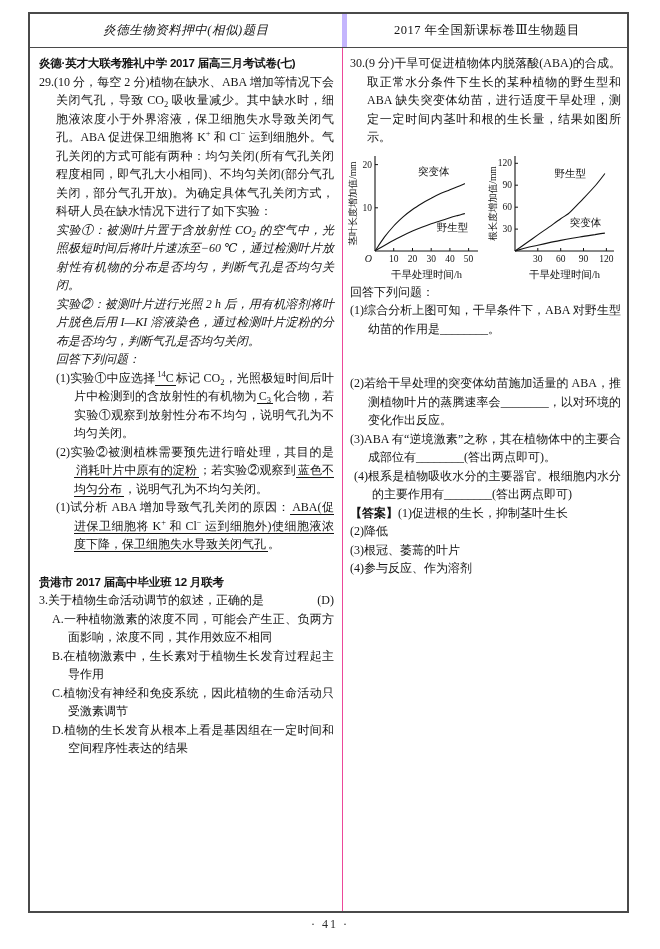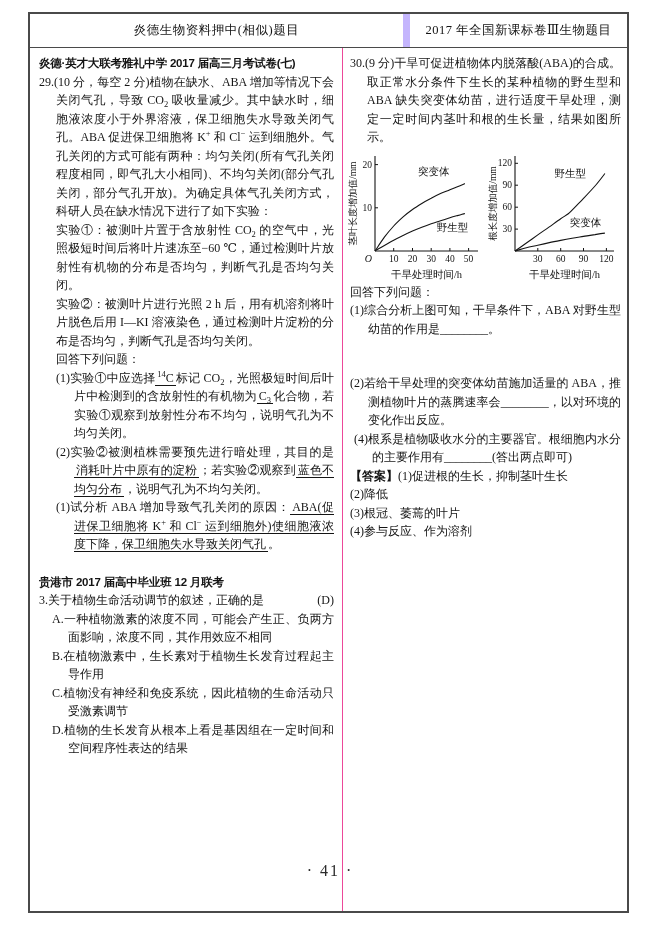--- a/index.html
+++ b/index.html
@@ -9,44 +9,44 @@
     font-size:12px;color:#141414;
     -webkit-font-smoothing:antialiased;
   }
   .sheet{position:absolute;inset:0;background:#fff;}
   .doc-table{
     position:absolute;left:28px;top:12px;width:601px;height:901px;
     border:2px solid #4a4a4a;display:flex;flex-direction:column;box-sizing:border-box;
   }
   .head-row{flex:0 0 33px;display:flex;border-bottom:1.5px solid #4a4a4a;}
   .head-cell{display:flex;align-items:center;justify-content:center;font-size:12.5px;letter-spacing:.5px;}
-  .head-cell.left{width:380px;border-right:7px solid #c4b5fd;box-sizing:border-box;}
+  .head-cell.left{width:317px;border-right:5px solid #c4b5fd;box-sizing:border-box;font-style:italic;}
   .head-cell.right{flex:1;}
   .body-row{flex:1;display:flex;min-height:0;}
   .col{box-sizing:border-box;line-height:18.5px;text-align:justify;}
   .col-left{width:317px;border-right:1px solid #ec4899;padding:6px 8px 0 9px;}
   .col-right{flex:1;padding:6px 6px 0 7px;}
   p{margin:0;}
   .sec-title{font-family:"Liberation Sans","DejaVu Sans",sans-serif;font-weight:bold;font-size:11.5px;letter-spacing:-.2px;}
   .gap-top{margin-top:19px;}
   .hang-num{padding-left:17px;text-indent:-17px;}
-  .ind1{margin-left:17px;}
+  .ind1{margin-left:17px;font-style:italic;}
   .hang-sub{margin-left:17px;padding-left:18px;text-indent:-18px;}
   .hang-q3{padding-left:13px;text-indent:-13px;}
   .hang-opt{margin-left:13px;padding-left:16px;text-indent:-16px;}
   .ans-letter{float:right;text-indent:0;}
   .b{font-weight:bold;}
   .i{font-style:italic;}
   .u{border-bottom:1px solid #141414;padding:0 2px;}
   sup,sub{font-size:8.5px;line-height:0;}
   .charts{display:flex;justify-content:center;margin:3px 0 2px -3px;}
   svg text{font-family:"Liberation Serif","DejaVu Serif",serif;fill:#141414;}
   .footer{
-    position:absolute;left:0;right:0;top:862px;text-align:center;
-    font-size:16px;color:#2a2a2a;letter-spacing:2px;
+    position:absolute;left:0;right:0;top:917px;text-align:center;
+    font-size:12px;color:#2a2a2a;letter-spacing:2px;
   }
 </style>
 </head>
 <body>
 
 <div class="sheet">
 
   <div class="doc-table">
 
     <div class="head-row">
@@ -127,20 +127,21 @@
               <path d="M28,101C29.9,99.7 35.6,95.7 39.4,93C43.2,90.3 47.0,87.6 50.8,84.9C54.6,82.2 58.5,79.6 62.3,76.9C66.1,74.2 70.5,71.0 73.7,68.8C76.9,66.6 79.4,65.2 81.3,63.7C83.2,62.3 82.6,62.7 85.1,60.1C87.6,57.5 92.7,52.4 96.5,48.4C100.3,44.4 104.4,40.1 108,36C111.6,31.9 116.3,25.6 117.9,23.5" fill="none" stroke="#141414" stroke-width="1.1"></path>
               <text x="67.6" y="27.2" font-size="10.5">野生型</text>
               <path d="M28,101C29.9,100.5 35.6,98.7 39.4,97.7C43.2,96.7 47.0,96.1 50.8,95.2C54.6,94.3 58.5,93.4 62.3,92.6C66.1,91.8 69.9,91.1 73.7,90.4C77.5,89.7 81.3,88.9 85.1,88.2C88.9,87.5 92.7,87.0 96.5,86.4C100.3,85.8 104.4,85.1 108,84.6C111.6,84.0 116.3,83.3 117.9,83.1" fill="none" stroke="#141414" stroke-width="1.1"></path>
               <text x="82.8" y="76.2" font-size="10.5">突变体</text>
             </svg>
         </div>
 
         <p><span>回答下列问题：</span></p>
         <p class="hang-sub" style="margin-left:0;"><span>(1)综合分析上图可知，干旱条件下，ABA 对野生型幼苗的作用是________。</span></p>
         <p class="hang-sub" style="margin-left:0;margin-top:36px;"><span>(2)若给干旱处理的突变体幼苗施加适量的 ABA，推测植物叶片的蒸腾速率会________，以对环境的变化作出反应。</span></p>
+        <p class="hang-sub" style="margin-left:0;"><span>(3)ABA 有“逆境激素”之称，其在植物体中的主要合成部位有________(答出两点即可)。</span></p>
         <p class="hang-sub" style="margin-left:4px;"><span>(4)根系是植物吸收水分的主要器官。根细胞内水分的主要作用有________(答出两点即可)</span></p>
         <p><span class="b">【答案】</span><span>(1)促进根的生长，抑制茎叶生长</span></p>
         <p><span>(2)降低</span></p>
         <p><span>(3)根冠、萎蔫的叶片</span></p>
         <p><span>(4)参与反应、作为溶剂</span></p>
       </div>
 
     </div>
   </div>
 

